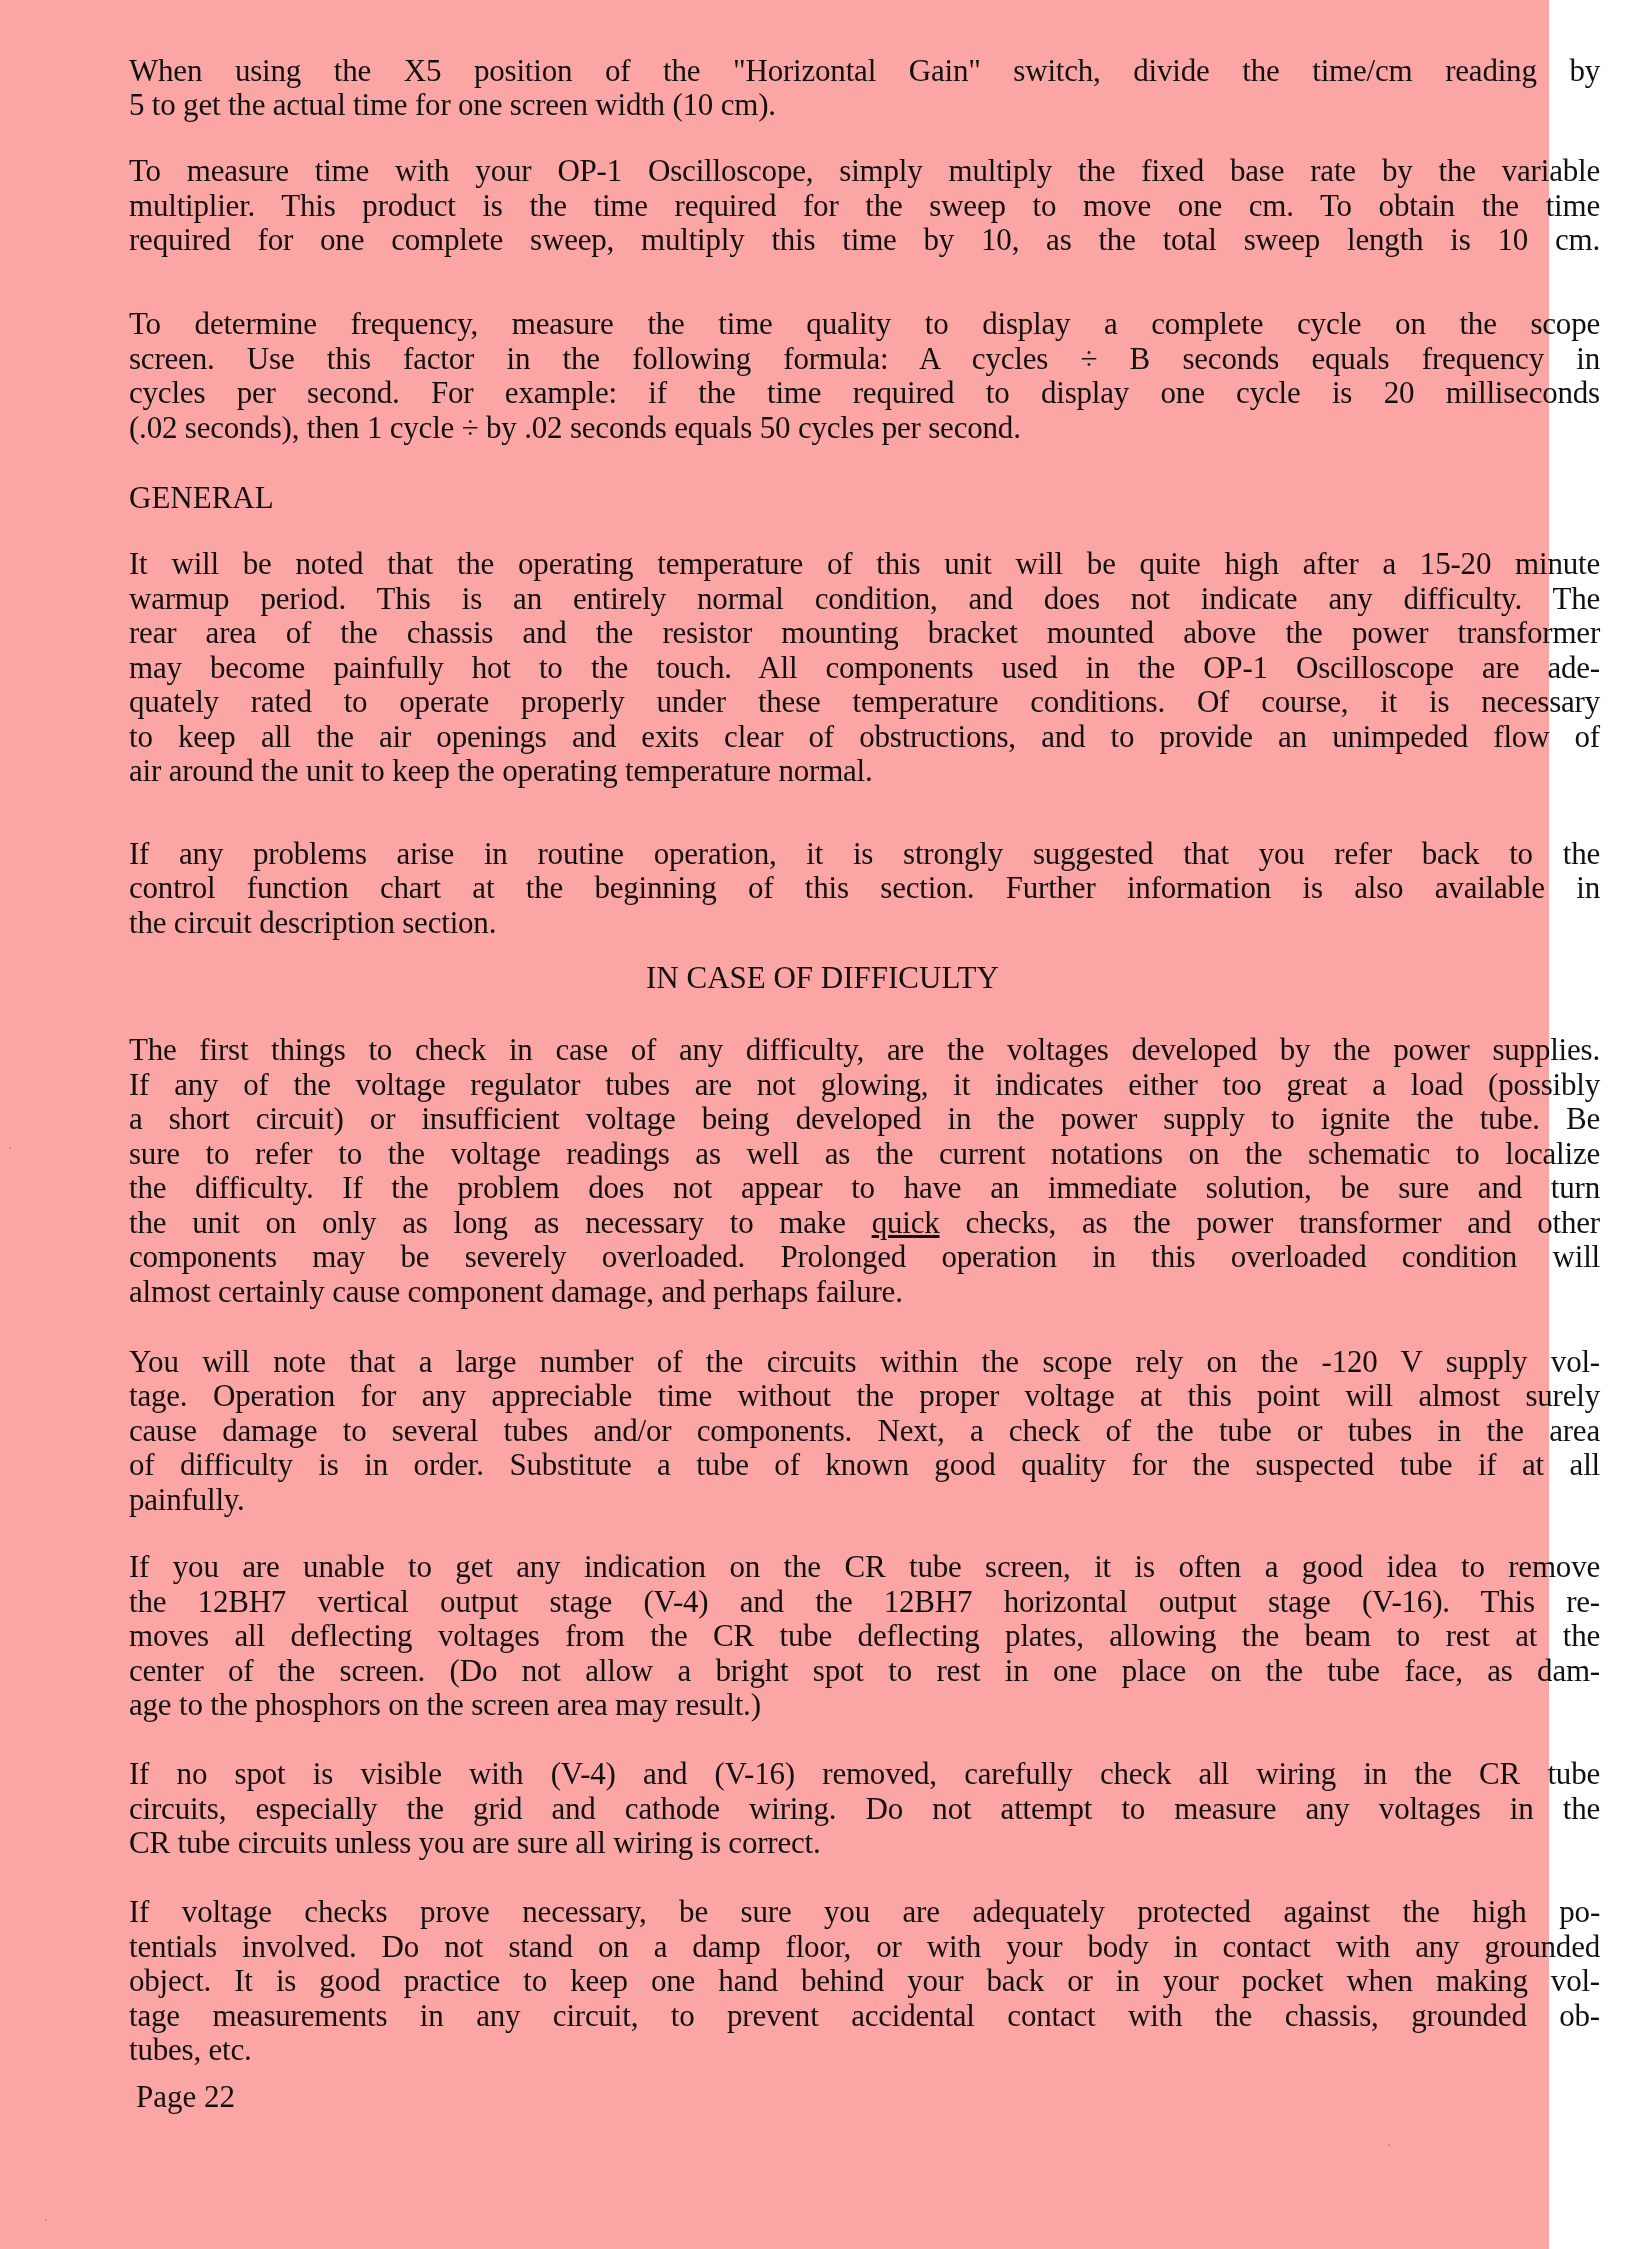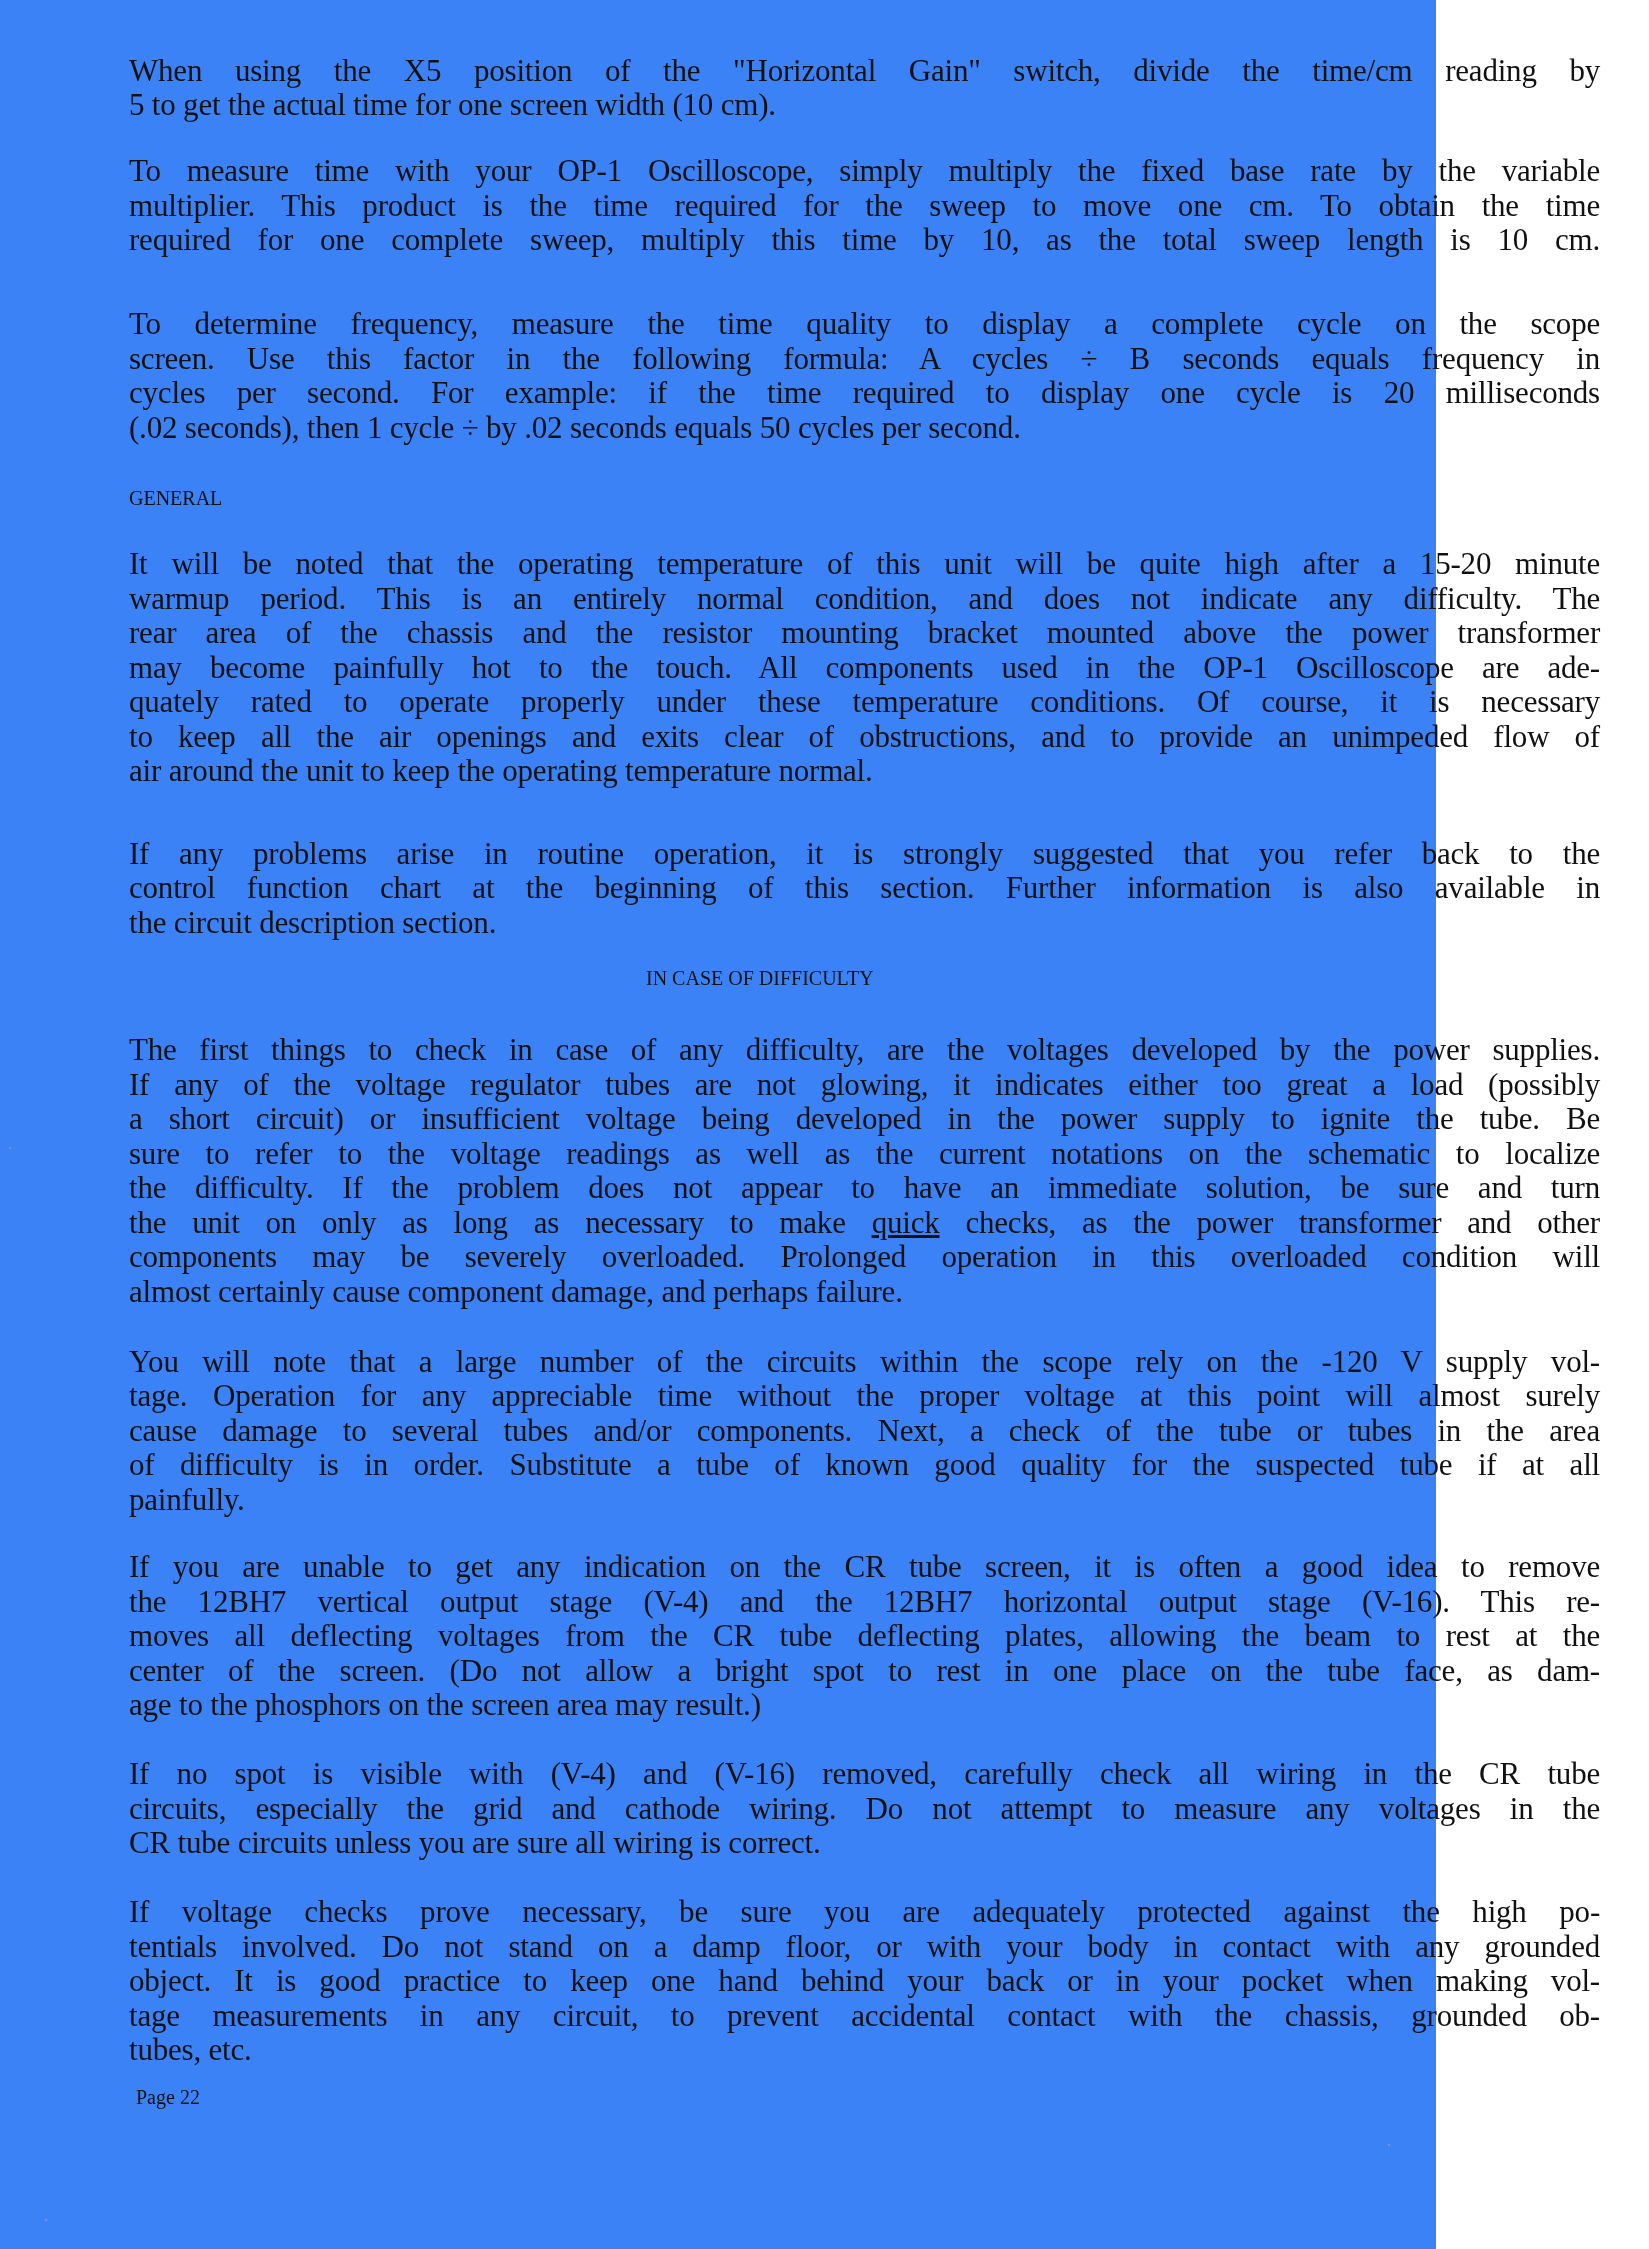--- a/index.html
+++ b/index.html
@@ -1,26 +1,26 @@
 <!DOCTYPE html>
 <html style="font-size:12px"><head>
 <meta charset="utf-8">
 <style>
   html, body { margin: 0; padding: 0; background: #ffffff; }
   body { width: 1649px; height: 2250px; position: relative; overflow: hidden; }
-  .page { position: absolute; left: 0; top: 0; width: 1436px; height: 2250px; background: #3b82f6; }
+  .page { position: absolute; left: 0; top: 0; width: 1549px; height: 2250px; background: #fca5a5; }
   .line {
     position: absolute; left: 129px; width: 1471px;
     font-family: "Liberation Serif", "DejaVu Serif", serif;
     font-size: 31px; line-height: 34px; color: #111;
     white-space: nowrap; text-align: justify; text-align-last: justify;
     letter-spacing: -0.2px;
   }
   .line.last { text-align-last: left; }
-  .heading { position: absolute; font-family: "Liberation Serif", "DejaVu Serif", serif; font-size: 20px; line-height: 34px; color: #111; white-space: nowrap; }
+  .heading { position: absolute; font-family: "Liberation Serif", "DejaVu Serif", serif; font-size: 31px; line-height: 34px; color: #111; white-space: nowrap; }
   .u { text-decoration: underline; }
   .speck { position: absolute; width: 2.2px; height: 2.2px; background: #999; border-radius: 50%; }
 </style>
 </head>
 <body>
 
 <div class="page">
 
   <div>
     <div class="line" style="top:54px">When using the  X5  position  of  the  "Horizontal  Gain"  switch,  divide  the  time/cm  reading  by</div>

